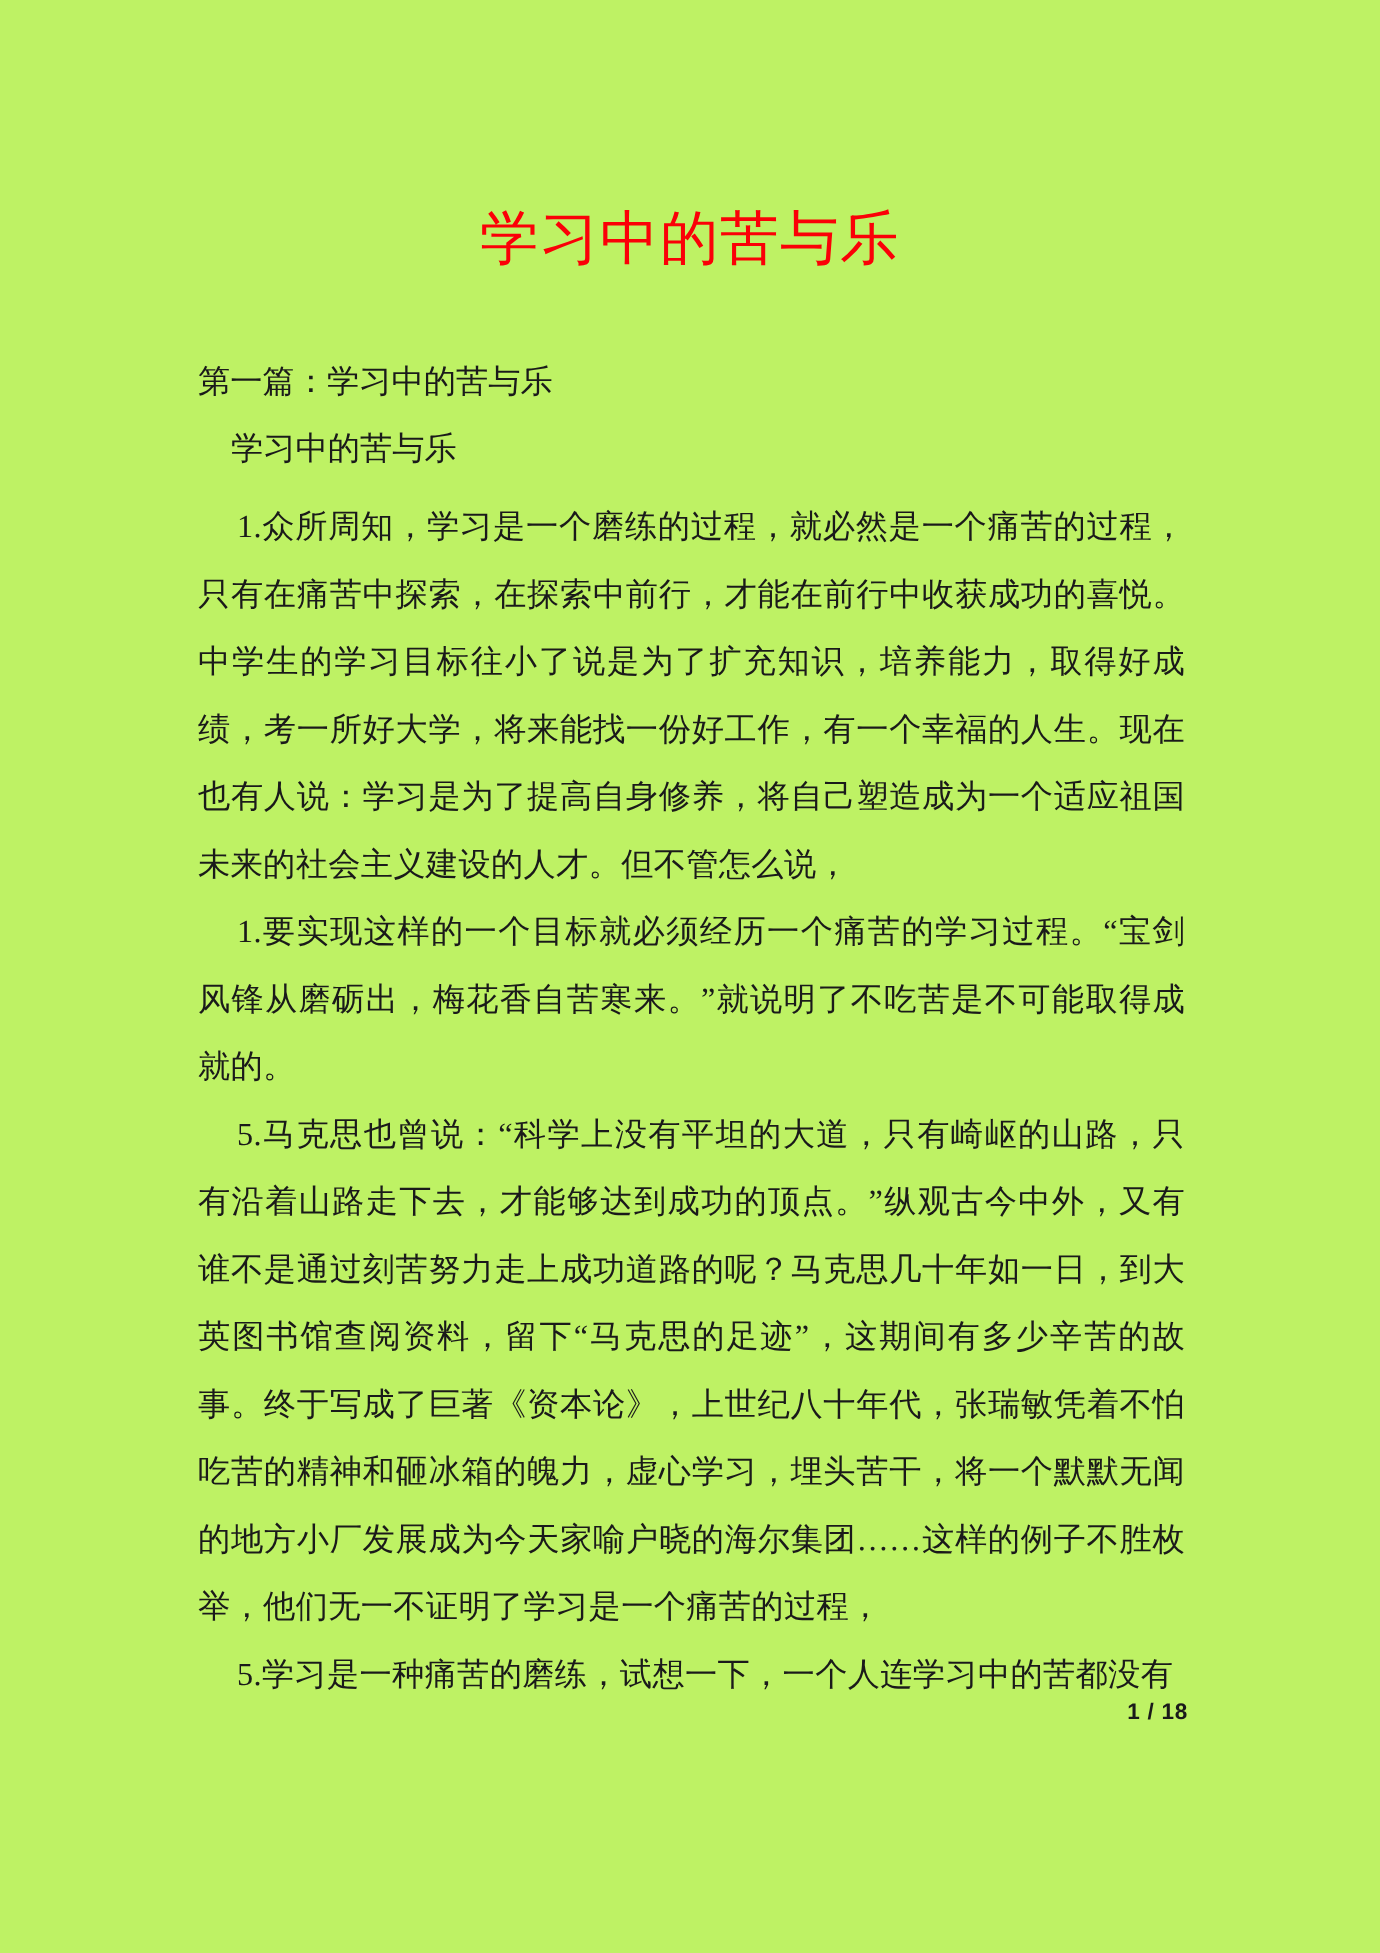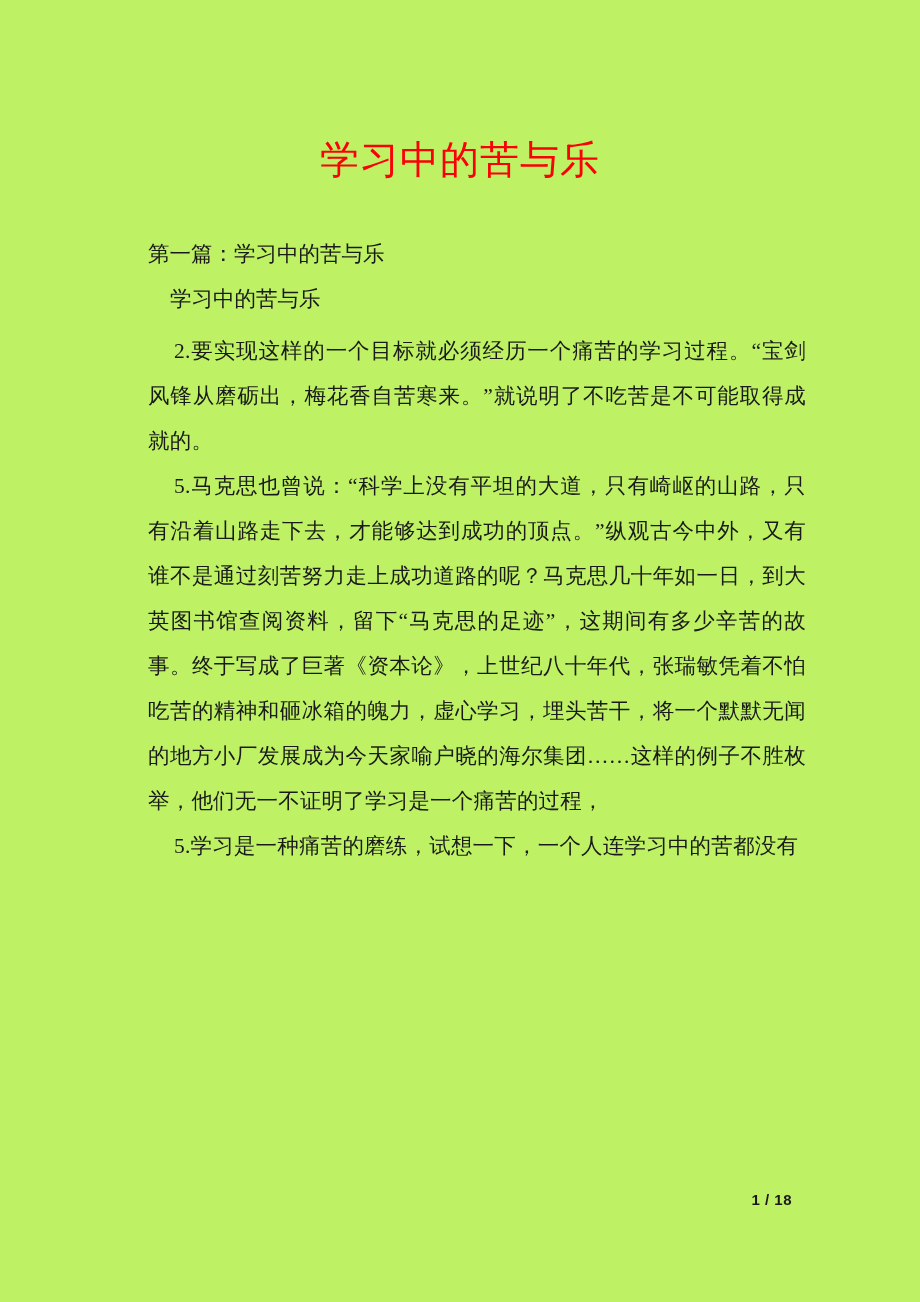--- a/index.html
+++ b/index.html
@@ -27,21 +27,21 @@
     text-align: center;
     color: #fb0007;
     font-size: 39px;
     line-height: 52px;
     font-weight: 400;
     letter-spacing: 1px;
     font-family: "Liberation Serif", "DejaVu Serif", serif;
   }
   .body-block {
     position: absolute;
-    left: 148px;
+    left: 132px;
     top: 232px;
     width: 658px;
   }
   .para {
     margin: 0;
     color: #1a1a1a;
     font-size: 21.5px;
     line-height: 45px;
     text-align: justify;
     text-justify: inter-character;
@@ -53,21 +53,21 @@
     font-size: 21.5px;
     line-height: 45px;
   }
   .indent1 { text-indent: 0; }
   .indent2 { text-indent: 22px; }
   .indent-para { text-indent: 26px; }
   .gap-sm { height: 7px; }
   .footer-page {
     position: absolute;
     right: 128px;
-    top: 1191px;
+    top: 1133px;
     font-size: 15px;
     font-weight: bold;
     color: #1a1a1a;
     font-family: "Liberation Sans", sans-serif;
     letter-spacing: 0.5px;
   }
 </style>
 </head>
 <body>
 
@@ -76,22 +76,23 @@
   <div class="doc-title" style="color: rgb(251, 0, 7);">学习中的苦与乐</div>
 
   <div class="body-block">
 
     <p class="head-line indent1">第一篇：学习中的苦与乐</p>
 
     <p class="head-line indent2">学习中的苦与乐</p>
 
     <div class="gap-sm"></div>
 
+    <p class="para indent-para">1.众所周知，学习是一个磨练的过程，就必然是一个痛苦的过程，只有在痛苦中探索，在探索中前行，才能在前行中收获成功的喜悦。中学生的学习目标往小了说是为了扩充知识，培养能力，取得好成绩，考一所好大学，将来能找一份好工作，有一个幸福的人生。现在也有人说：学习是为了提高自身修养，将自己塑造成为一个适应祖国未来的社会主义建设的人才。但不管怎么说，</p>
 
-    <p class="para indent-para">2.要实现这样的一个目标就必须经历一个痛苦的学习过程。“宝剑风锋从磨砺出，梅花香自苦寒来。”就说明了不吃苦是不可能取得成就的。</p>
+    <p class="para indent-para">1.要实现这样的一个目标就必须经历一个痛苦的学习过程。“宝剑风锋从磨砺出，梅花香自苦寒来。”就说明了不吃苦是不可能取得成就的。</p>
 
     <p class="para indent-para">5.马克思也曾说：“科学上没有平坦的大道，只有崎岖的山路，只有沿着山路走下去，才能够达到成功的顶点。”纵观古今中外，又有谁不是通过刻苦努力走上成功道路的呢？马克思几十年如一日，到大英图书馆查阅资料，留下“马克思的足迹”，这期间有多少辛苦的故事。终于写成了巨著《资本论》，上世纪八十年代，张瑞敏凭着不怕吃苦的精神和砸冰箱的魄力，虚心学习，埋头苦干，将一个默默无闻的地方小厂发展成为今天家喻户晓的海尔集团……这样的例子不胜枚举，他们无一不证明了学习是一个痛苦的过程，</p>
 
     <p class="para indent-para">5.学习是一种痛苦的磨练，试想一下，一个人连学习中的苦都没有</p>
 
   </div>
 
   <div class="footer-page">1 / 18</div>
 
 </div>

